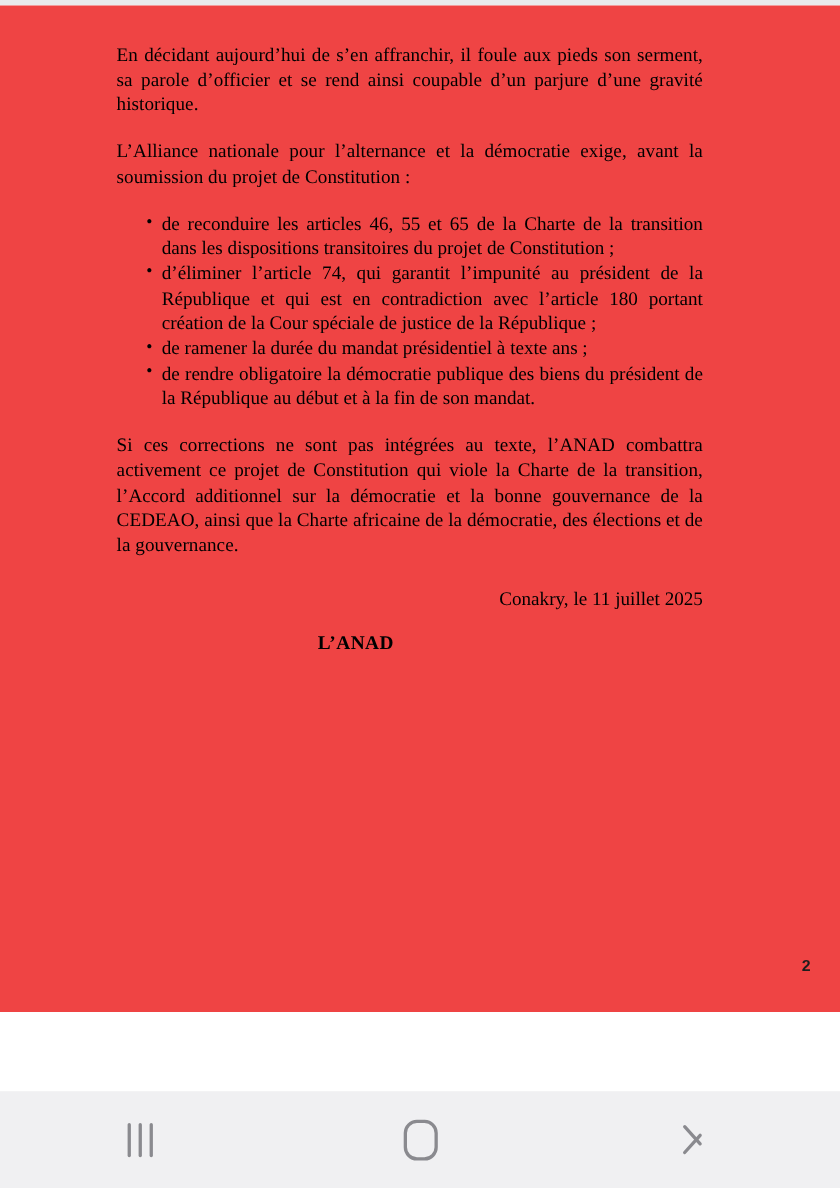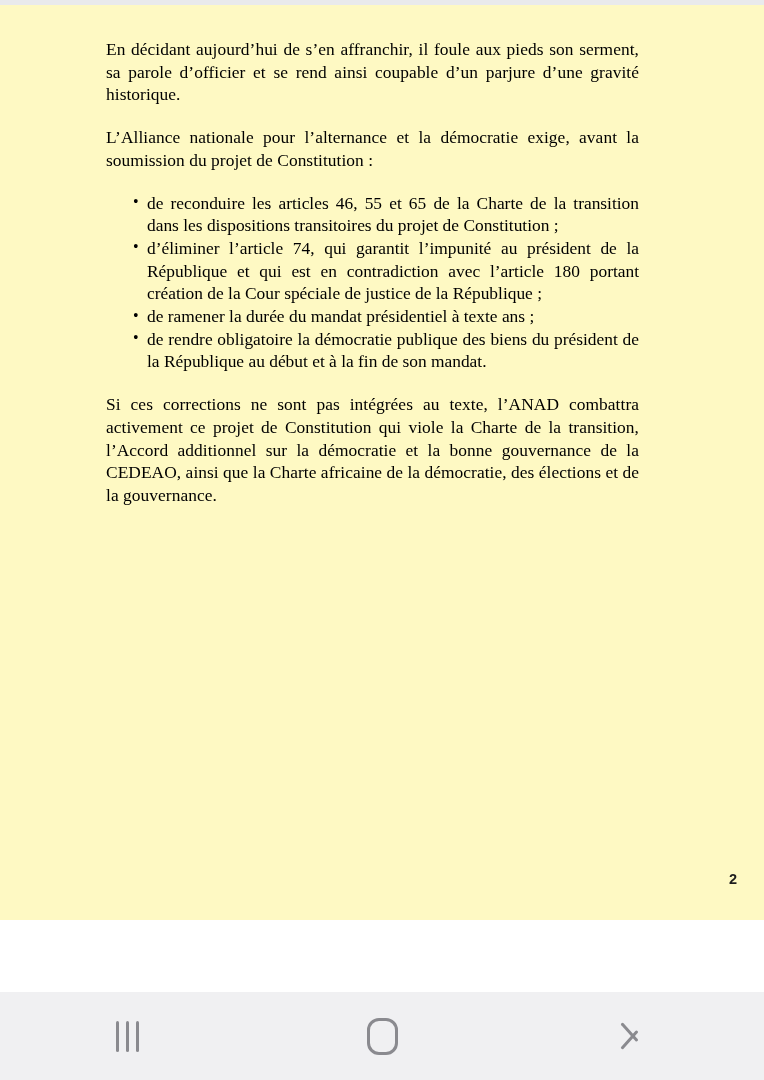--- a/index.html
+++ b/index.html
@@ -25,21 +25,21 @@
     background: #e9eaec;
   }
 
   
   .page {
     position: absolute;
     top: 5px;
     left: 0;
     width: 764px;
     height: 915px;
-    background: #fef9c3;
+    background: #ef4444;
   }
 
   .doc-body {
     position: absolute;
     left: 106px;
     top: 33px;
     width: 533px;
   }
 
   p.para {
@@ -195,20 +195,24 @@
         <span>de ramener la durée du mandat présidentiel à texte ans ;</span>
       </li>
       <li>
         <span class="bullet">•</span>
         <span>de rendre obligatoire la démocratie publique des biens du président de la République au début et à la fin de son mandat.</span>
       </li>
     </ul>
 
     <p class="para">Si ces corrections ne sont pas intégrées au texte, l’ANAD combattra activement ce projet de Constitution qui viole la Charte de la transition, l’Accord additionnel sur la démocratie et la bonne gouvernance de la CEDEAO, ainsi que la Charte africaine de la démocratie, des élections et de la gouvernance.</p>
 
+    <div class="signature-block">
+      <p class="sig-place">Conakry, le 11 juillet 2025</p>
+      <p class="sig-name">L’ANAD</p>
+    </div>
 
   </div>
 
   <div class="page-number">2</div>
 
 </div>
 
 <div class="navbar">
 
   <div class="nav-btn">

